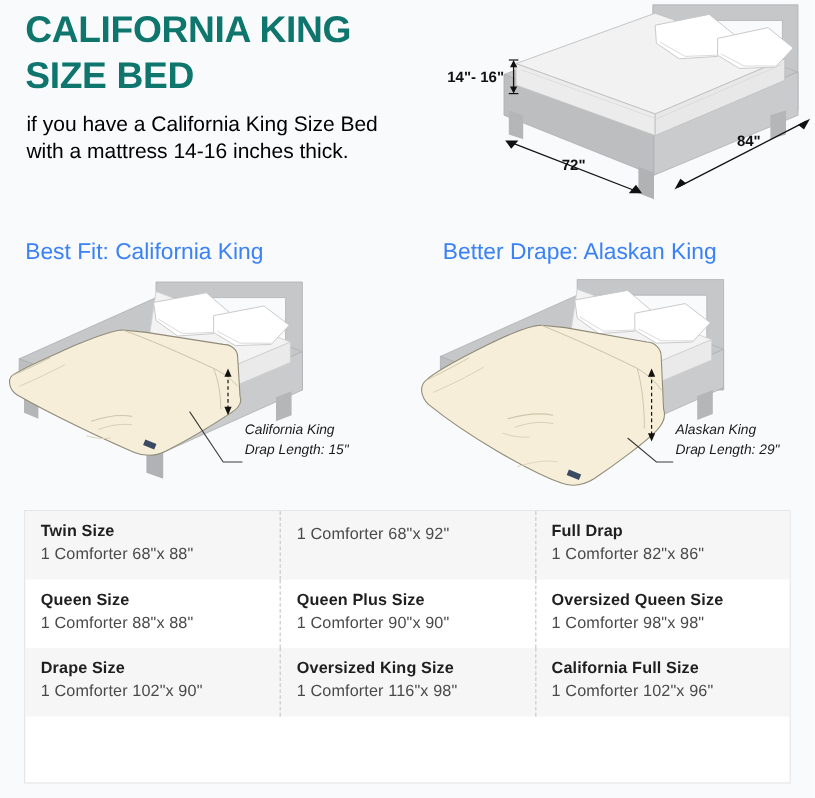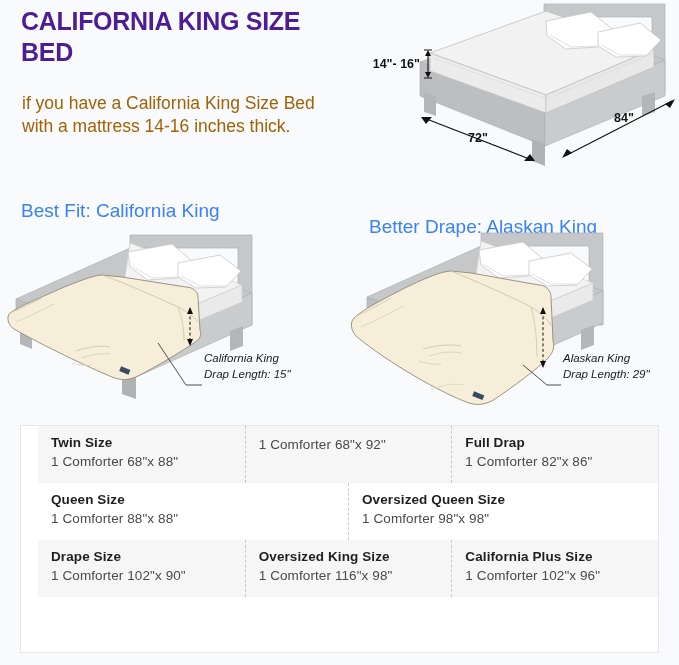--- a/index.html
+++ b/index.html
@@ -19,68 +19,67 @@
   
   #header {
     position: absolute;
     left: 0; top: 0;
     width: 679px; height: 185px;
   }
   #title {
     position: absolute;
     left: 21px; top: 6px;
     width: 330px;
-    font-size: 25px;
+    font-size: 31px;
     font-weight: bold;
     line-height: 1.22;
     letter-spacing: -0.3px;
-    color: #4c1d95;
+    color: #0f766e;
     text-transform: uppercase;
   }
   #subtitle {
     position: absolute;
     left: 22px; top: 92px;
     width: 320px;
     font-size: 17.5px;
     font-weight: normal;
     line-height: 1.33;
-    color: #a16207;
+    color: #000000;
   }
 
   #hero-bed {
     position: absolute;
     left: 350px; top: 0px;
     width: 329px; height: 180px;
   }
 
   
   #compare { position: absolute; left: 0; top: 185px; width: 679px; height: 228px; }
 
   .sec-head {
     position: absolute;
     font-size: 19px;
     line-height: 1;
     color: #3b82f6;
     font-weight: normal;
     white-space: nowrap;
   }
   #head-left  { left: 21px;  top: 16px; }
-  #head-right { left: 369px; top: 16px; margin-top: 16px; }
+  #head-right { left: 369px; top: 16px; }
 
   .bed-svg-left  { position: absolute; left: 2px;   top: 40px; width: 330px; height: 185px; }
   .bed-svg-right { position: absolute; left: 345px; top: 40px; width: 334px; height: 185px; }
 
   
   #size-table {
     position: absolute;
     left: 20px; top: 425px;
     width: 639px; height: 228px;
     border: 1px solid #e6e6e6;
     background: #ffffff;
-    padding-left: 17px;
   }
   .trow { display: flex; width: 100%; height: 57px; }
   .trow.shaded { background: #f6f6f6; }
   .tcell {
     flex: 1 1 33.333%;
     padding: 9px 0 0 13px;
     position: relative;
   }
   .tcell + .tcell { border-left: 1px dashed #c9c9c9; }
   .cell-title {
@@ -330,34 +329,38 @@
       <div class="cell-sub">1 Comforter 82"x 86"</div>
     </div>
   </div>
 
   <div class="trow">
     <div class="tcell">
       <div class="cell-title">Queen Size</div>
       <div class="cell-sub">1 Comforter 88"x 88"</div>
     </div>
     <div class="tcell">
+      <div class="cell-title">Queen Plus Size</div>
+      <div class="cell-sub">1 Comforter 90"x 90"</div>
+    </div>
+    <div class="tcell">
       <div class="cell-title">Oversized Queen Size</div>
       <div class="cell-sub">1 Comforter 98"x 98"</div>
     </div>
   </div>
 
   <div class="trow shaded">
     <div class="tcell">
       <div class="cell-title">Drape Size</div>
       <div class="cell-sub">1 Comforter 102"x 90"</div>
     </div>
     <div class="tcell">
       <div class="cell-title">Oversized King Size</div>
       <div class="cell-sub">1 Comforter 116"x 98"</div>
     </div>
     <div class="tcell">
-      <div class="cell-title">California Plus Size</div>
+      <div class="cell-title">California Full Size</div>
       <div class="cell-sub">1 Comforter 102"x 96"</div>
     </div>
   </div>
 
 
 </div>
 
 </body></html>

